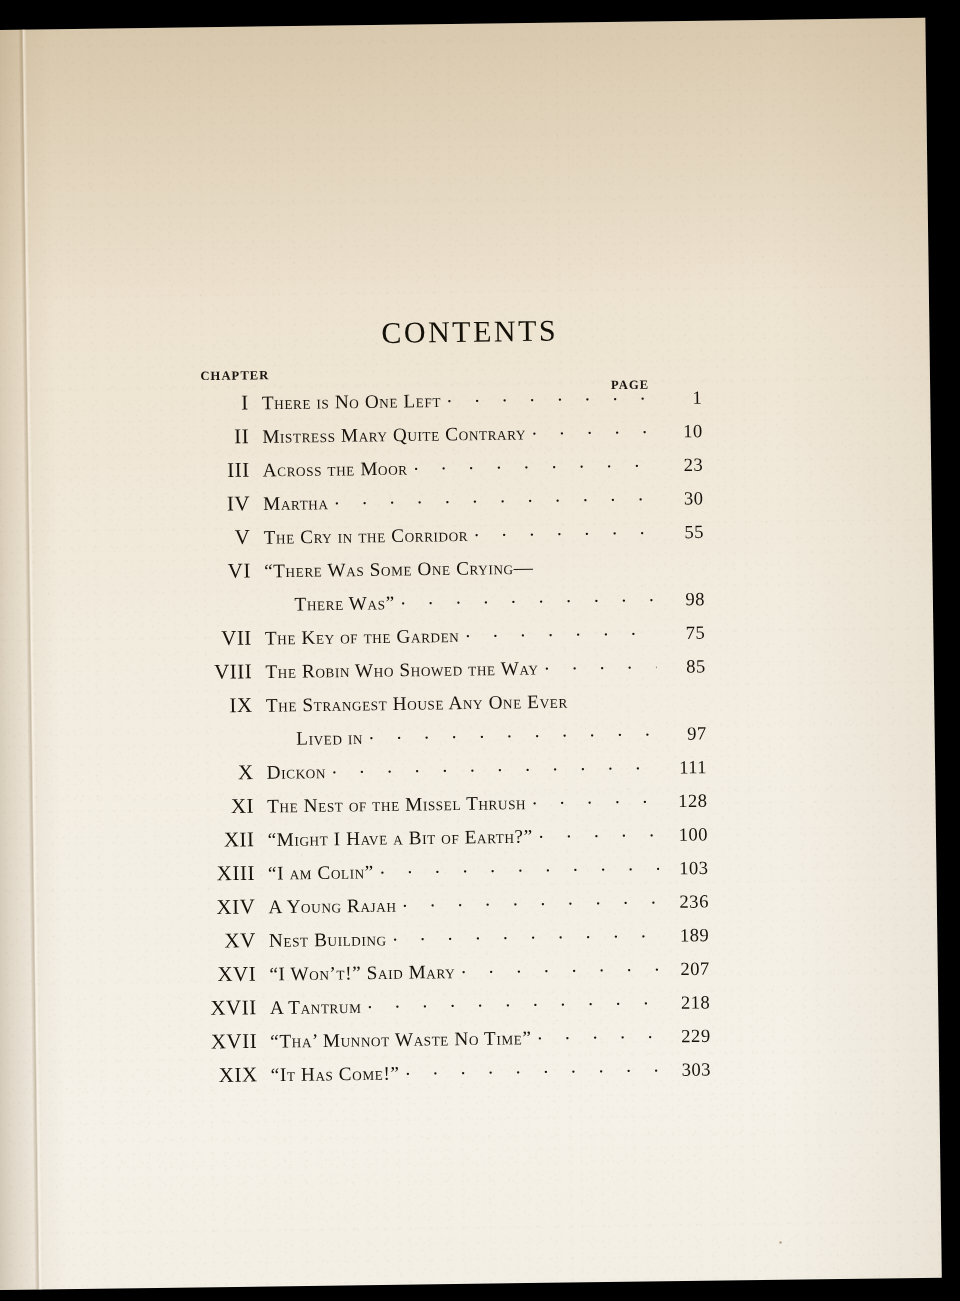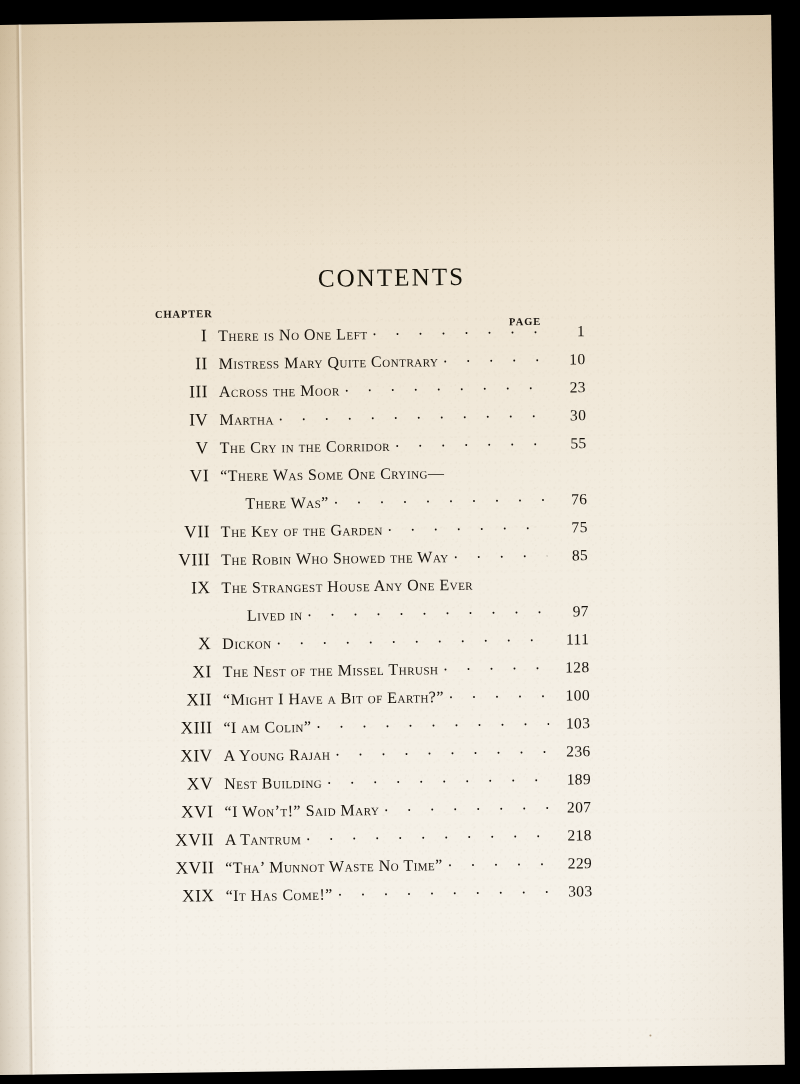--- a/index.html
+++ b/index.html
@@ -112,21 +112,21 @@
 
   #column-headers {
     position: relative;
     height: 17px;
     margin-top: 14px;
     font-size: 10.5px;
     font-weight: bold;
     letter-spacing: 0.9px;
     color: #1a1510;
   }
-  #chapter-header { position: absolute; left: 0;   top: 0; }
+  #chapter-header { position: absolute; left: 12px;   top: 0; }
   #page-header    { position: absolute; left: 354px; top: 12px; }
 
   .toc-row {
     display: flex;
     align-items: baseline;
     height: 28px;
   }
 
   .num-cell {
     width: 52px;
@@ -241,21 +241,21 @@
           </div>
           <div class="toc-row wrapped">
             <span class="num-cell">VI</span>
             <span class="title-cell">“There Was Some One Crying—</span>
             <span class="page-cell">65</span>
           </div>
           <div class="toc-row continuation">
             <span class="num-cell">VI</span>
             <span class="title-cell">There Was”</span>
             <span class="leaders">. . . . . . . . . . . . . . . . . . . .</span>
-            <span class="page-cell">76</span>
+            <span class="page-cell">98</span>
           </div>
           <div class="toc-row">
             <span class="num-cell">VII</span>
             <span class="title-cell">The Key of the Garden</span>
             <span class="leaders">. . . . . . . . . . . . . . . . . . . .</span>
             <span class="page-cell">75</span>
           </div>
           <div class="toc-row">
             <span class="num-cell">VIII</span>
             <span class="title-cell">The Robin Who Showed the Way</span>

